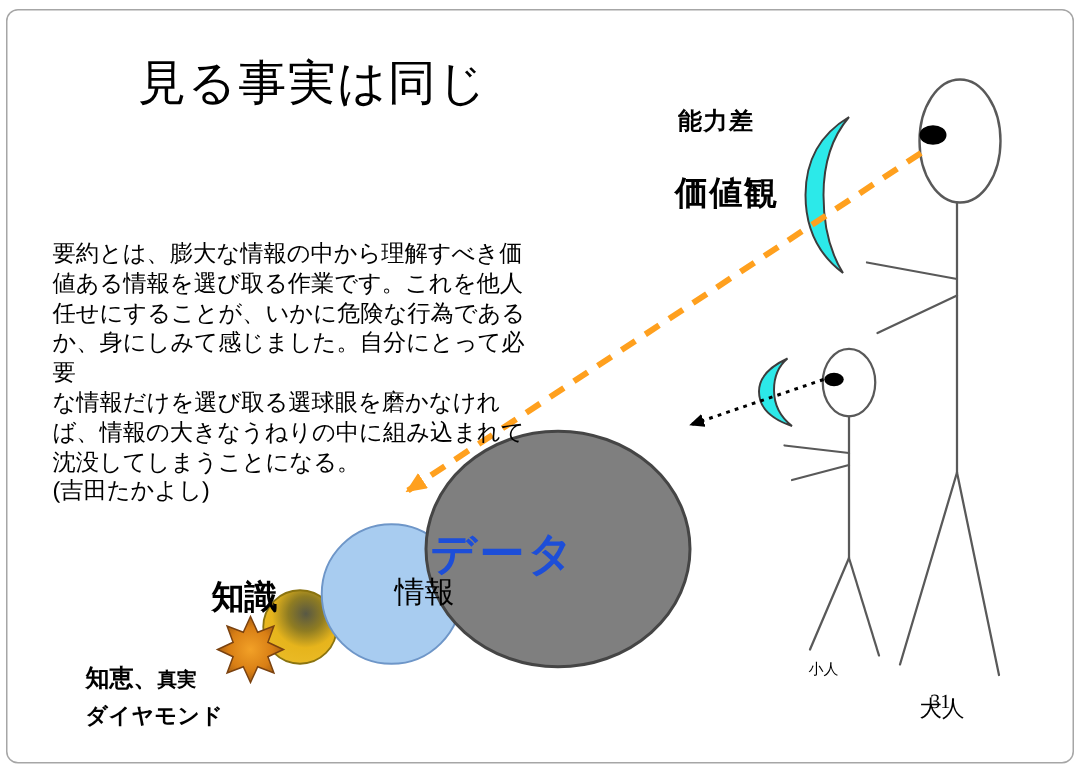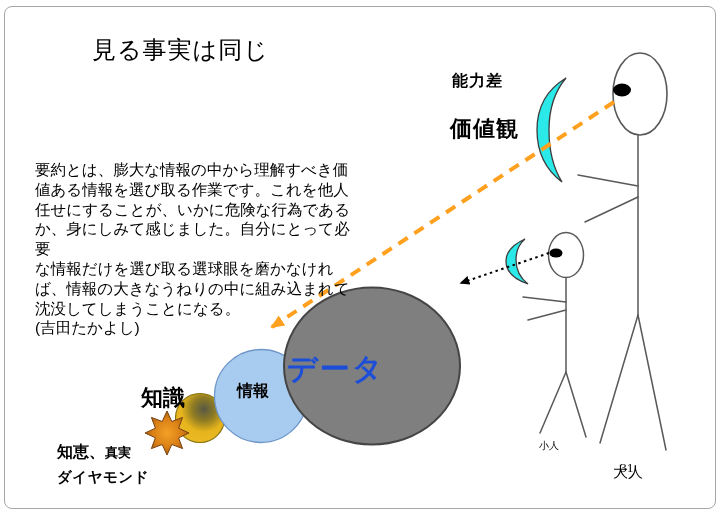--- a/index.html
+++ b/index.html
@@ -1,30 +1,30 @@
 <!DOCTYPE html>
 <html><head>
 <meta charset="utf-8">
 <style>
   html,body{margin:0;padding:0;background:#fff;}
   #stage{position:relative;width:720px;height:515px;background:#fff;overflow:hidden;
          font-family:"Liberation Sans","DejaVu Sans",sans-serif;color:#000;}
   #frame{position:absolute;left:4px;top:6px;right:4px;bottom:6px;
          border:1px solid #a6a6a6;border-radius:8px;pointer-events:none;}
   .txt{position:absolute;white-space:nowrap;}
-  #title1{left:92px;top:34px;font-size:24px;letter-spacing:1px;}
+  #title1{left:92px;top:34px;font-size:32px;letter-spacing:1px;}
   #title2{left:92px;top:83px;font-size:25px;letter-spacing:1px;}
   #bodytext{left:35px;top:160px;width:330px;font-size:15.5px;line-height:19.8px;
             white-space:pre-line;}
   #ability{left:452px;top:71px;font-size:16px;font-weight:bold;letter-spacing:1px;}
   #values{left:450px;top:114px;font-size:22px;font-weight:bold;letter-spacing:1px;}
   #datalabel{left:287px;top:349px;width:170px;font-size:30px;
              font-weight:bold;color:#1d4ed8;letter-spacing:2px;}
-  #infolabel{left:203px;top:381px;width:100px;text-align:center;font-size:16px;
-             font-weight:bold;}
+  #infolabel{left:203px;top:381px;width:100px;text-align:right;font-size:20px;
+             font-weight:normal;}
   #knowlabel{left:141px;top:383px;font-size:22px;font-weight:bold;}
   #wisdom{left:57px;top:442px;font-size:16px;font-weight:bold;}
   #wisdom .sub{font-size:13px;font-weight:bold;}
   #diamond{left:57px;top:468px;font-size:14.5px;font-weight:bold;letter-spacing:0.5px;}
   #smallperson{left:539px;top:439px;font-size:10px;}
   #adultlabel{left:613px;top:439px;font-size:15px;margin-top:24px;}
   #pagenum{left:620px;top:460px;width:26px;text-align:left;font-size:13.5px;
            font-family:"Liberation Serif","DejaVu Serif",serif;}
   svg{position:absolute;left:0;top:0;}
 </style>

